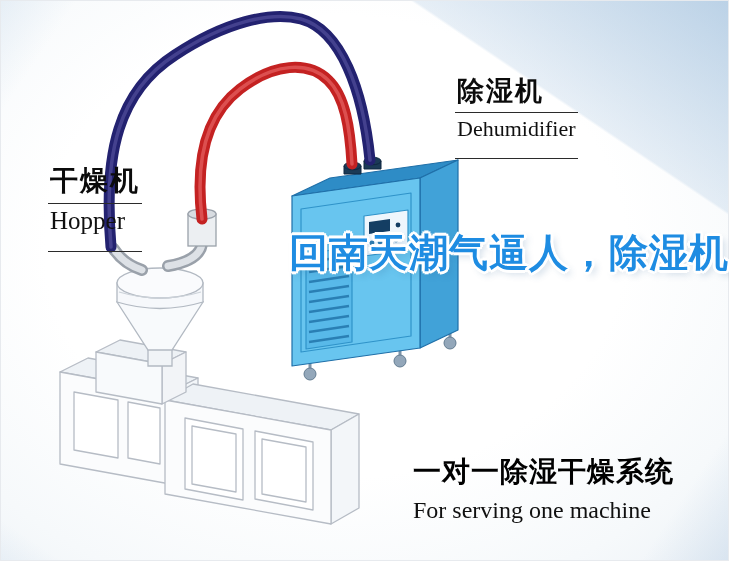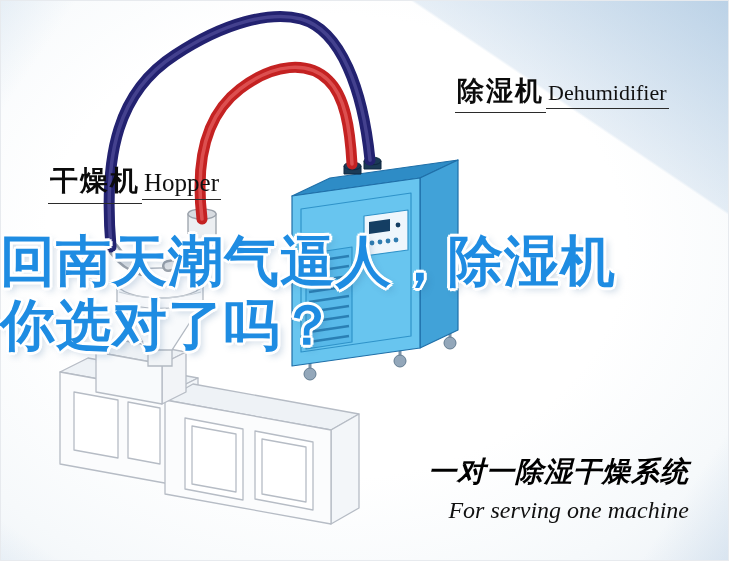--- a/index.html
+++ b/index.html
@@ -13,49 +13,49 @@
       linear-gradient(124deg, rgba(255,255,255,0) 92%,  rgba(190,210,231,.45) 100%),
       linear-gradient(304deg, rgba(255,255,255,0) 93%,  rgba(200,218,236,.35) 100%),
       linear-gradient(214deg, rgba(255,255,255,0) 96%,  rgba(200,218,236,.25) 100%),
       radial-gradient(ellipse at 46% 44%, #ffffff 52%, #f6f9fb 82%, #eef3f7 100%);
     box-shadow: inset 0 0 0 1px #e7eaee;
   }
 
   .scene{ position:absolute; left:0; top:0; }
 
   .eq-label{
-    position:absolute; display:flex; align-items:center; z-index:6;
+    position:absolute; display:flex; flex-direction:column; z-index:6;
   }
   .eq-label .zh{
     display:inline-block; font-weight:bold; color:#0b0b0b; letter-spacing:2px;
     padding:0 2px 3px 2px; border-bottom:1.6px solid #2b2b2b;
   }
   .eq-label .en{
     display:inline-block; font-family:"Liberation Serif","DejaVu Serif",serif; color:#101010;
-    padding:3px 2px 2px 2px; border-bottom:1.6px solid #2b2b2b;
+    padding:3px 2px 16px 2px; border-bottom:1.6px solid #2b2b2b;
   }
   #label-hopper{ left:48px; top:162px; }
   #label-hopper .zh{ font-size:28px; }
   #label-hopper .en{ font-size:25px; }
   #label-dehum{ left:455px; top:73px; }
   #label-dehum .zh{ font-size:27px; }
   #label-dehum .en{ font-size:22px; }
 
   .headline{
-    position:absolute; left:0; top:230px; width:100%; text-align:left; z-index:7;
-    font-weight:bold; font-size:55px; line-height:1.16; letter-spacing:1px;
+    position:absolute; left:0; top:230px; width:100%; text-align:right; z-index:7;
+    font-weight:bold; font-size:39px; line-height:1.16; letter-spacing:1px;
     color:#1e8ce2;
     text-shadow:
       3px 0 0 #fff, -3px 0 0 #fff, 0 3px 0 #fff, 0 -3px 0 #fff,
       2px 2px 0 #fff, -2px -2px 0 #fff, 2px -2px 0 #fff, -2px 2px 0 #fff,
       4px 4px 7px rgba(50,100,150,.28);
   }
 
   .caption{
-    position:absolute; left:413px; top:453px; width:276px; text-align:right; z-index:6;font-style:italic;
+    position:absolute; left:413px; top:453px; width:276px; text-align:left; z-index:6;
   }
   .caption .cap-zh{ font-size:28px; font-weight:bold; color:#000; letter-spacing:1px; }
   .caption .cap-en{ font-family:"Liberation Serif","DejaVu Serif",serif; font-size:24px; color:#101010; margin-top:6px; }
 </style>
 </head>
 <body>
 
 <div class="stage">
 
   <svg class="scene" width="729" height="561" viewBox="0 0 729 561">
@@ -139,21 +139,20 @@
     <span class="en">Hopper</span>
   </div>
 
   <div class="eq-label" id="label-dehum">
     <span class="zh">除湿机</span>
     <span class="en">Dehumidifier</span>
   </div>
 
   <div class="headline">
     <div class="hl-line">回南天潮气逼人，除湿机</div>
-    <div class="hl-line">你选对了吗？</div>
   </div>
 
   <div class="caption">
     <div class="cap-zh">一对一除湿干燥系统</div>
     <div class="cap-en">For serving one machine</div>
   </div>
 
 </div>
 
 </body></html>

